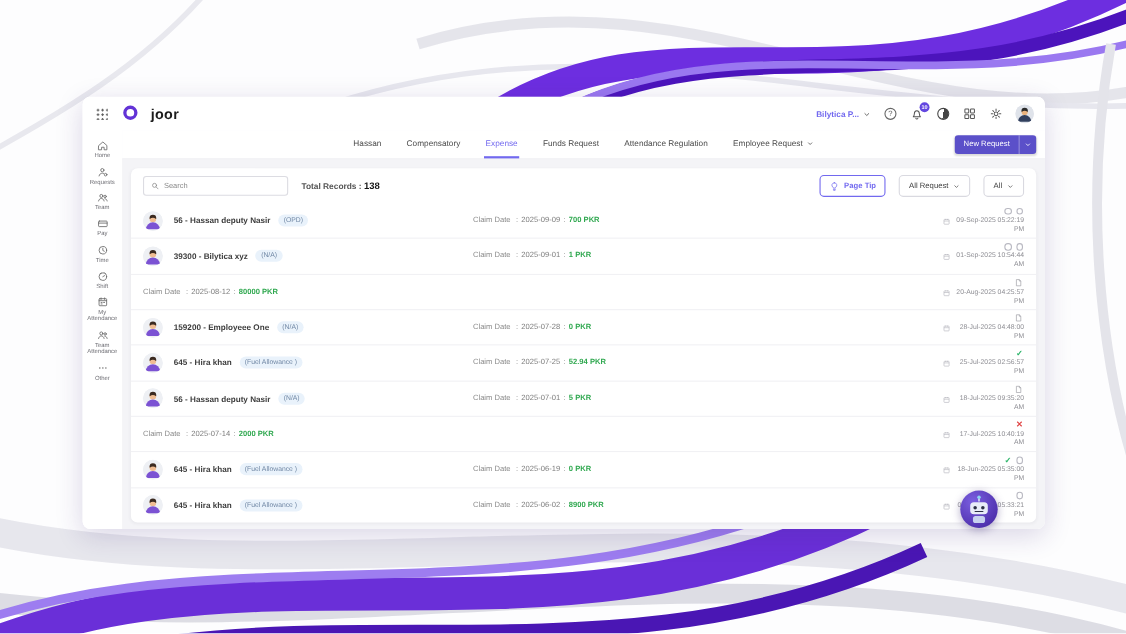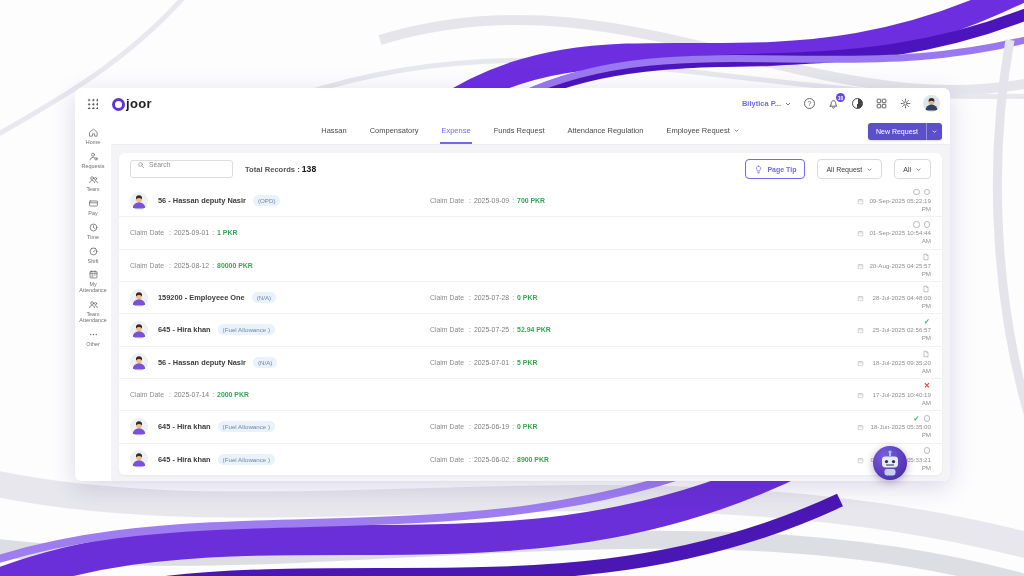--- a/index.html
+++ b/index.html
@@ -13,21 +13,21 @@
   
   .app-window { position:absolute; left:75px; top:88px; width:875px; height:393px;
     background:#fff; border-radius:7px; z-index:2; display:flex; flex-direction:column;
     box-shadow:0 6px 24px rgba(60,40,120,.18); overflow:hidden; }
 
   
   .win-header { height:31px; display:flex; align-items:center; padding:0 10px; background:#fff; flex:0 0 31px; }
   .apps-grid { width:11px; height:11px; margin-left:2px;
     background-image:radial-gradient(#5a5a5a 1px, transparent 1.2px);
     background-size:4.2px 4.2px; cursor:pointer; }
-  .logo { display:flex; align-items:flex-end; margin-left:14px; gap:1px; }
+  .logo { display:flex; align-items:flex-start; margin-left:14px; gap:12px; }
   .logo-ring { width:13px; height:13px; border-radius:50%; border:3.2px solid #6333d6; }
   .logo-text { font-size:13px; font-weight:bold; color:#1c1c1c; letter-spacing:.3px; }
   .hdr-spacer { flex:1; }
   .hdr-right { display:flex; align-items:center; gap:11px; }
   .user-menu { display:flex; align-items:center; gap:3px; cursor:pointer; }
   .user-name { font-size:7.5px; color:#7269ef; font-weight:bold; }
   .chev { width:8px; height:8px; color:#555; }
   .hicon { width:13px; height:13px; display:inline-flex; align-items:center; justify-content:center; cursor:pointer; }
   .help-circle { width:11px; height:11px; border:1px solid #666; border-radius:50%;
     font-size:7px; color:#666; display:flex; align-items:center; justify-content:center; }
@@ -59,21 +59,21 @@
   .new-request { position:absolute; right:8px; top:4px; height:17px; display:flex; align-items:stretch;
     background:#5b50c9; border-radius:3px; overflow:hidden; cursor:pointer; box-shadow:0 1px 2px rgba(0,0,0,.15); }
   .nr-label { color:#fff; font-size:7px; display:flex; align-items:center; padding:0 8px; }
   .nr-caret { border-left:1px solid rgba(255,255,255,.35); display:flex; align-items:center; padding:0 4px; color:#fff; }
 
   .content { flex:1; padding:8px 8px 6px 8px; min-height:0; }
   .card { background:#fff; border-radius:6px; height:100%; display:flex; flex-direction:column;
     box-shadow:0 1px 3px rgba(30,30,60,.05); overflow:hidden; }
 
   .card-toolbar { flex:0 0 32px; display:flex; align-items:center; padding:0 11px; gap:12px; }
-  .search-box { display:flex; align-items:flex-start; gap:4px; width:103px; height:18px;
+  .search-box { display:flex; align-items:center; gap:4px; width:132px; height:18px;
     border:1px solid #dcdce2; border-radius:3px; padding:0 6px; background:#fff; }
   .search-box svg { width:8px; height:8px; flex:0 0 8px; }
   .search-box input { border:none; outline:none; width:100%; font-size:6.8px; color:#333;
     font-family:"Liberation Sans", sans-serif; background:transparent; }
   .search-box input::placeholder { color:#8a8a8a; }
   .total { font-size:7.6px; color:#555;font-weight:bold; }
   .total b { font-size:8.6px; color:#141414; }
   .tb-spacer { flex:1; }
   .btn { display:flex; align-items:center; gap:4px; height:20px; padding:0 8px;
     border-radius:4px; background:#fff; font-size:7px; cursor:pointer; }
@@ -370,20 +370,32 @@
                         <svg viewBox="0 0 24 24" fill="none" stroke="#b5b5bd" stroke-width="2">
                           <rect x="4" y="5" width="16" height="15" rx="2"></rect>
                           <path d="M4 10h16M9 3.5v3M15 3.5v3"></path>
                         </svg>
                       </span>
            <span class="stamp-text">09-Sep-2025 05:22:19<br>PM</span>
          </div>
        </div>
      </div>
                 <div class="record-row">
+       <div class="rec-left">
+         <span class="avatar">
+                      <svg viewBox="0 0 24 24">
+                        <circle cx="12" cy="12" r="12" fill="#eef0f4"></circle>
+                        <circle cx="12" cy="9.6" r="4" fill="#f0bd93"></circle>
+                        <path d="M7.9 8.4a4.1 4.1 0 0 1 8.2 0l-.3 1.2a6 6 0 0 0-7.6 0z" fill="#3b2a20"></path>
+                        <path d="M3.5 22a8.5 8.5 0 0 1 17 0z" fill="#7b52d3"></path>
+                      </svg>
+                    </span>
+         <span class="rec-name">39300 - Bilytica xyz</span>
+         <span class="rec-badge">(N/A)</span>
+       </div>
        <div class="rec-claim">
          <span>Claim Date</span>
          <span>&nbsp;:</span>
          <span class="claim-date">2025-09-01</span>
          <span>:</span>
          <span class="claim-amt" style="color:#2fa84f">1 PKR</span>
        </div>
        <div class="rec-status">
          <div class="st-icons">
                       <span class="st-circle"></span>

